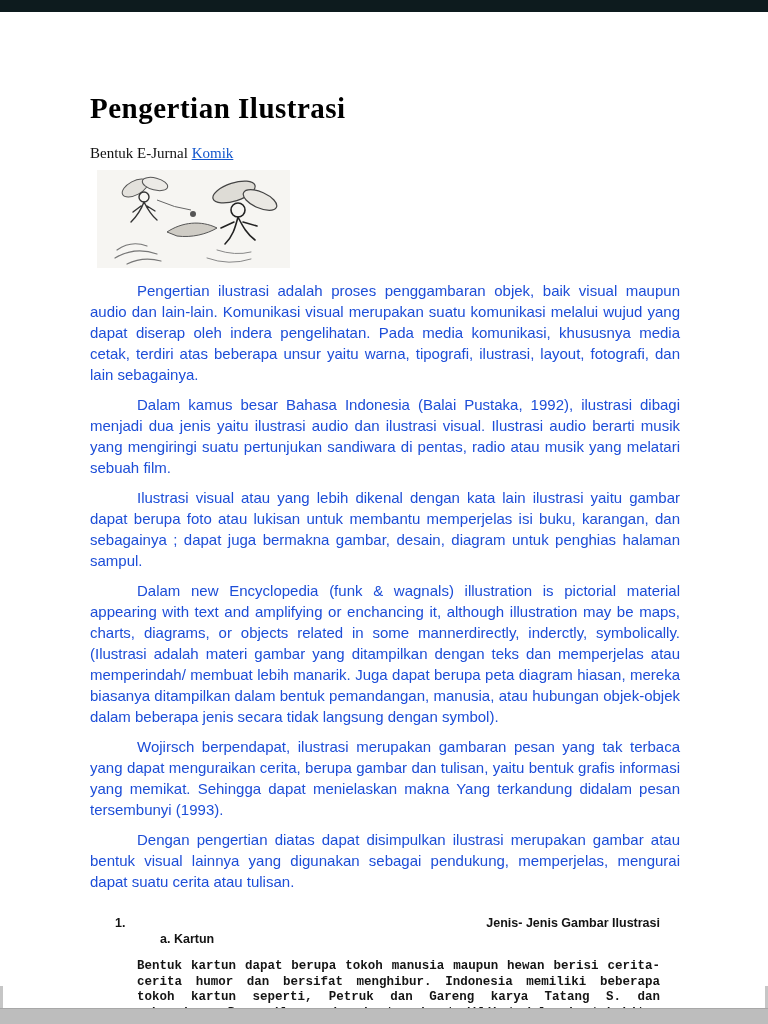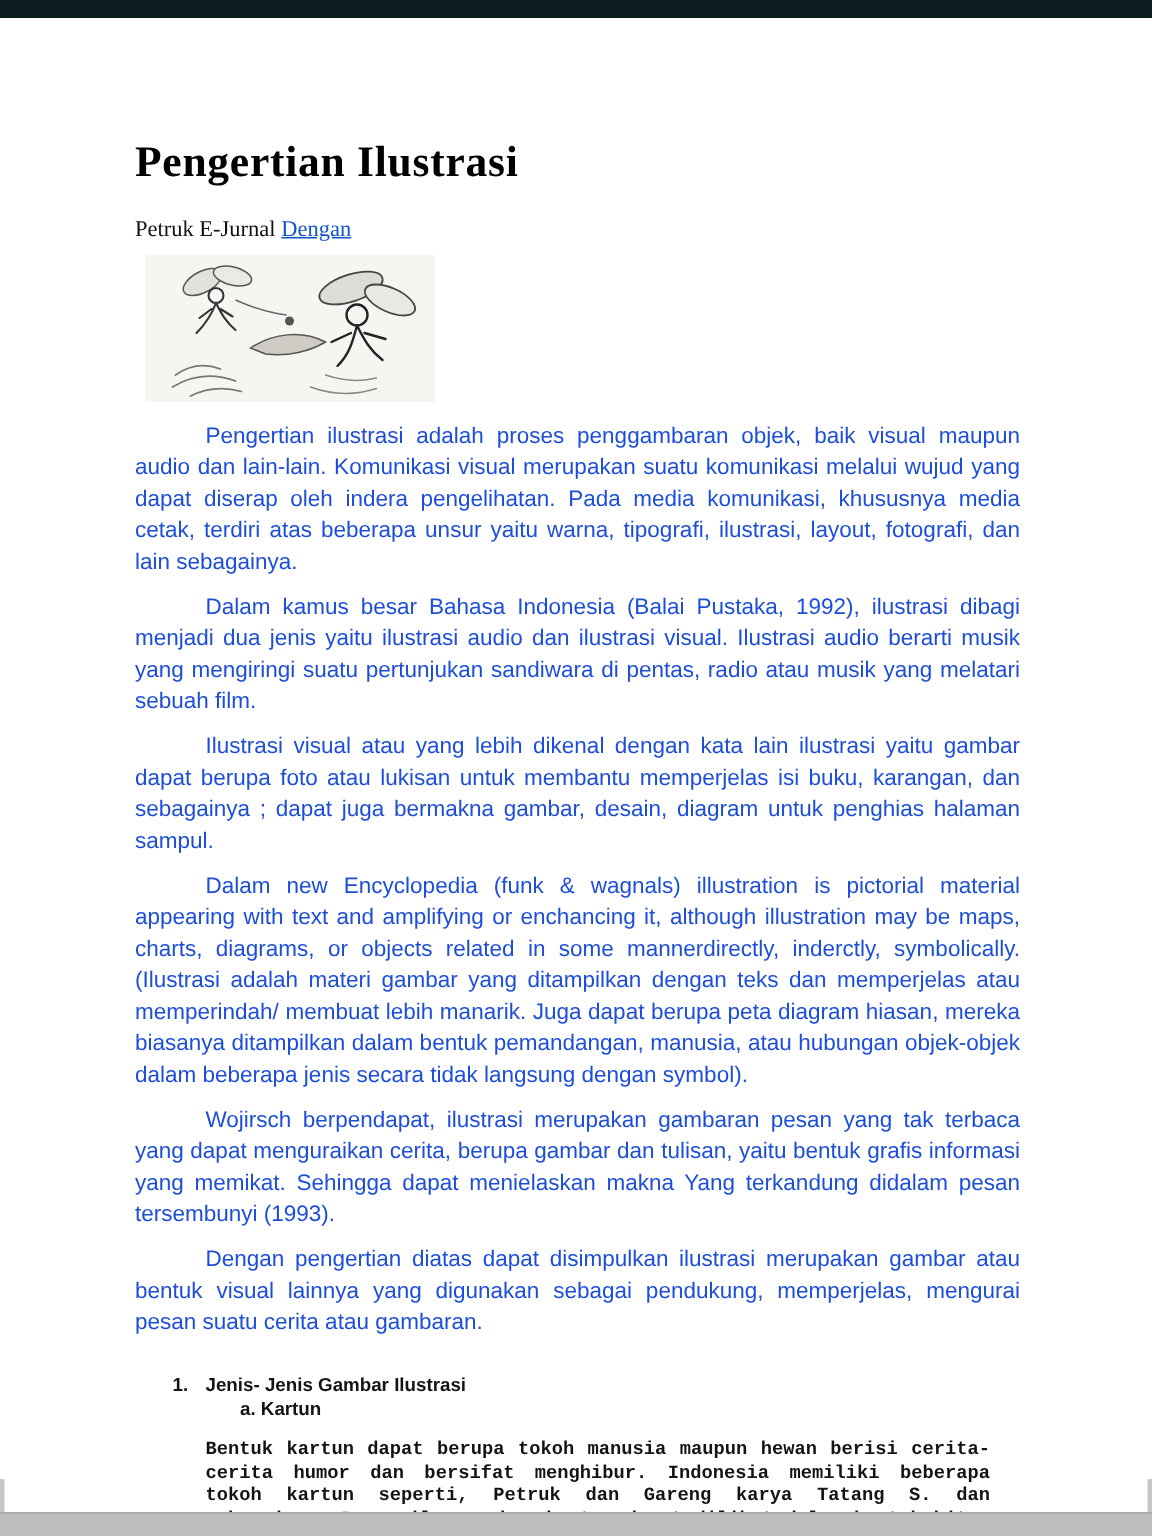--- a/index.html
+++ b/index.html
@@ -72,36 +72,36 @@
     margin-left: 25px;
     width: 545px;
     font-weight: bold;
     font-size: 12.5px;
     line-height: 15.5px;
     color: #141414;
   }
   .list-row { display: flex; }
   .list-number { width: 22px; flex: 0 0 22px; }
   .list-content { flex: 1; }
-  .list-heading { margin-bottom: 0; }
+  .list-heading { margin-bottom: 0; text-align: right; }
   .list-label { margin-top: 0; margin-left: 23px; }
   .list-body { margin: 12px 0 0 0; text-align: justify; font-family: Liberation Mono, monospace; }
   .list-gap { height: 15px; }
 </style>
 </head>
 <body>
 
 <div class="topbar"></div>
 
 <div class="content">
 
   <h1 class="doc-title">Pengertian Ilustrasi</h1>
 
   <div class="byline">
-    <span>Petruk E-Jurnal </span><a>Dengan</a>
+    <span>Bentuk E-Jurnal </span><a>Komik</a>
   </div>
 
   <div class="figure">
     <svg width="193" height="98" viewBox="0 0 193 98" xmlns="http://www.w3.org/2000/svg">
       <rect x="0" y="0" width="193" height="98" fill="#f6f5f2"></rect>
 
       <ellipse cx="38" cy="18" rx="14" ry="7" fill="#e3e1dc" stroke="#555" stroke-width="1" transform="rotate(-28 38 18)"></ellipse>
       <ellipse cx="58" cy="14" rx="13" ry="6" fill="#eceae6" stroke="#555" stroke-width="1" transform="rotate(14 58 14)"></ellipse>
 
       <circle cx="47" cy="27" r="5" fill="none" stroke="#333" stroke-width="1.4"></circle>
@@ -119,21 +119,21 @@
       <circle cx="96" cy="44" r="3" fill="#555"></circle>
       <path d="M60 30 q18 8 34 10" fill="none" stroke="#666" stroke-width="1"></path>
     </svg>
   </div>
 
   <p class="para">Pengertian ilustrasi adalah proses penggambaran objek, baik visual maupun audio dan lain-lain. Komunikasi visual merupakan suatu komunikasi melalui wujud yang dapat diserap oleh indera pengelihatan. Pada media komunikasi, khususnya media cetak, terdiri atas beberapa unsur yaitu warna, tipografi, ilustrasi, layout, fotografi, dan lain sebagainya.</p>
   <p class="para">Dalam kamus besar Bahasa Indonesia (Balai Pustaka, 1992), ilustrasi dibagi menjadi dua jenis yaitu ilustrasi audio dan ilustrasi visual. Ilustrasi audio berarti musik yang mengiringi suatu pertunjukan sandiwara di pentas, radio atau musik yang melatari sebuah film.</p>
   <p class="para">Ilustrasi visual atau yang lebih dikenal dengan kata lain ilustrasi yaitu gambar dapat berupa foto atau lukisan untuk membantu memperjelas isi buku, karangan, dan sebagainya ; dapat juga bermakna gambar, desain, diagram untuk penghias halaman sampul.</p>
   <p class="para">Dalam new Encyclopedia (funk &amp; wagnals) illustration is pictorial material appearing with text and amplifying or enchancing it, although illustration may be maps, charts, diagrams, or objects related in some mannerdirectly, inderctly, symbolically. (Ilustrasi adalah materi gambar yang ditampilkan dengan teks dan memperjelas atau memperindah/ membuat lebih manarik. Juga dapat berupa peta diagram hiasan, mereka biasanya ditampilkan dalam bentuk pemandangan, manusia, atau hubungan objek-objek dalam beberapa jenis secara tidak langsung dengan symbol).</p>
   <p class="para">Wojirsch berpendapat, ilustrasi merupakan gambaran pesan yang tak terbaca yang dapat menguraikan cerita, berupa gambar dan tulisan, yaitu bentuk grafis informasi yang memikat. Sehingga dapat menielaskan makna Yang terkandung didalam pesan tersembunyi (1993).</p>
-  <p class="para">Dengan pengertian diatas dapat disimpulkan ilustrasi merupakan gambar atau bentuk visual lainnya yang digunakan sebagai pendukung, memperjelas, mengurai pesan suatu cerita atau gambaran.</p>
+  <p class="para">Dengan pengertian diatas dapat disimpulkan ilustrasi merupakan gambar atau bentuk visual lainnya yang digunakan sebagai pendukung, memperjelas, mengurai dapat suatu cerita atau tulisan.</p>
 
   <div class="list-block">
     <div class="list-row">
       <div class="list-number">1.</div>
       <div class="list-content">
         <div class="list-heading">Jenis- Jenis Gambar Ilustrasi</div>
         <div class="list-label">a. Kartun</div>
         <div class="list-body">Bentuk kartun dapat berupa tokoh manusia maupun hewan berisi cerita-cerita humor dan bersifat menghibur. Indonesia memiliki beberapa tokoh kartun seperti, Petruk dan Gareng karya Tatang S. dan sebagainya. Penampilan gambar kartun dapat dilihat dalam bentuk hitam putih maupun berwarna.</div>
         <div class="list-gap"></div>
         <div class="list-label">b. Wojirsch</div>

